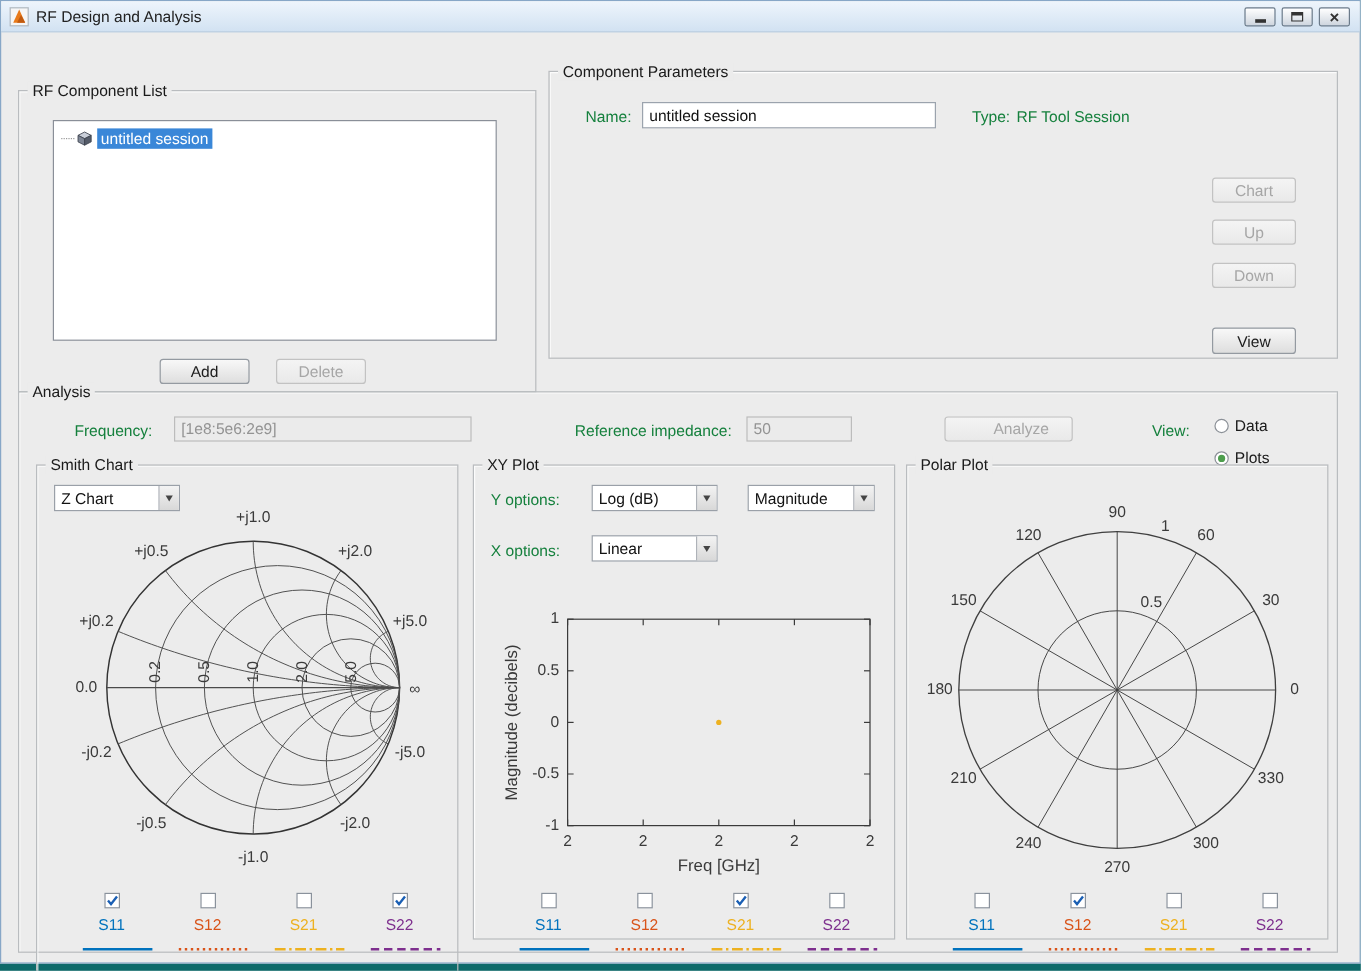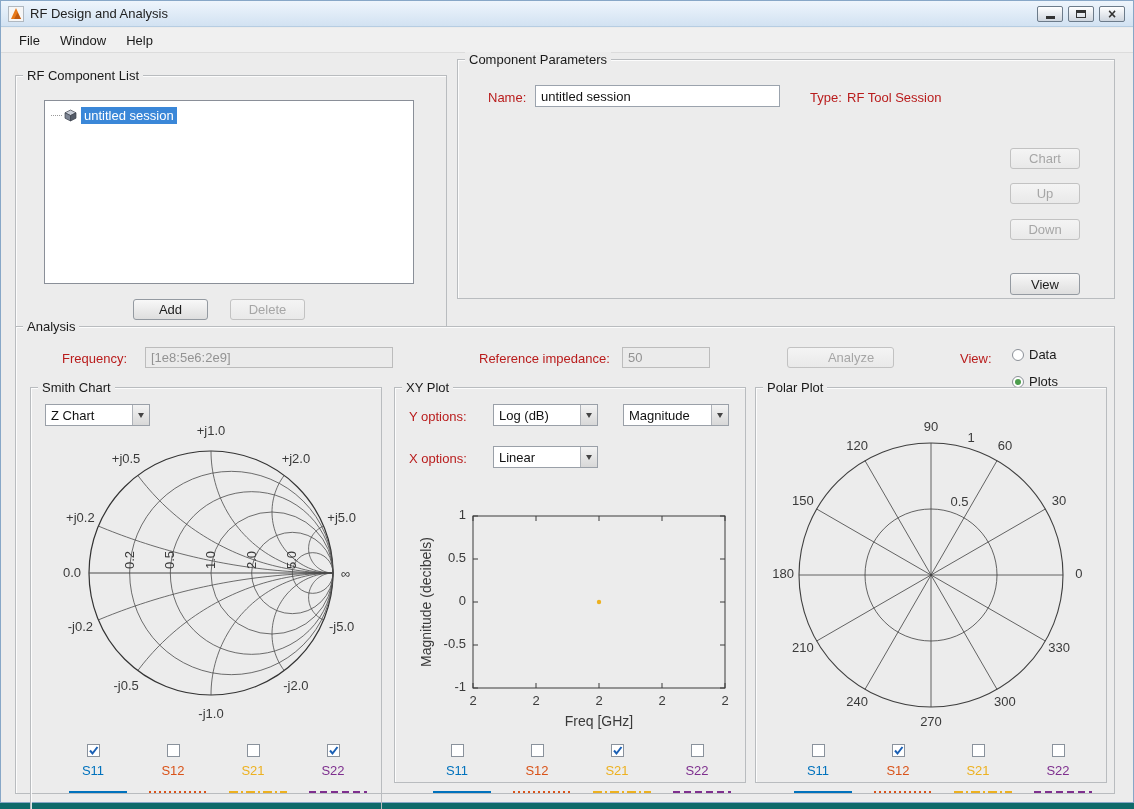--- a/index.html
+++ b/index.html
@@ -37,21 +37,21 @@
   .btn { position:absolute; display:flex; align-items:center; justify-content:center;
          font-size:13px; color:#1c1c1c; background:linear-gradient(#f8f8f8,#dedede);
          border:1px solid #949aa1; border-radius:3px; }
   .btn.disabled { color:#a6a6a6; border-color:#c2c2c2; background:linear-gradient(#f4f4f4,#e9e9e9); }
 
   .tfield { position:absolute; font-size:13px; padding:2px 5px; background:#ffffff;
             border:1px solid #9ba3ad; color:#111; display:flex; align-items:center; }
   input.tfield { font-family:"Liberation Sans",sans-serif; outline:none; display:block; }
   .tfield.disabled { background:#ebebeb; color:#939393; border-color:#bcbcbc; }
 
-  .lbl { position:absolute; font-size:13px; color:#b91c1c; white-space:nowrap; }
+  .lbl { position:absolute; font-size:13px; color:#15803d; white-space:nowrap; }
 
   .combo { position:absolute; height:22px; background:#fff; border:1px solid #9aa0a8; }
   .combo-text { position:absolute; left:5px; top:3px; font-size:13px; color:#111; white-space:nowrap; }
   .combo-arrow { position:absolute; right:0; top:0; bottom:0; width:17px;
                  background:linear-gradient(#f3f3f3,#d8d8d8); border-left:1px solid #aeb2b8;
                  display:flex; align-items:center; justify-content:center; }
   .tri { width:0; height:0; border-left:3.5px solid transparent; border-right:3.5px solid transparent;
          border-top:5px solid #444; }
 
   .radio-row { position:absolute; display:flex; align-items:center; gap:5px; }
@@ -100,25 +100,20 @@
         </div>
       <div class="win-btn">
           <span class="glyph-max"></span>
         </div>
       <div class="win-btn">
           <span class="glyph-close">×</span>
         </div>
     </div>
   </div>
 
-  <div class="menubar">
-    <span class="menu-item">File</span>
-    <span class="menu-item">Window</span>
-    <span class="menu-item">Help</span>
-  </div>
 
   <div class="groupbox" style="left:14px; top:58px; width:432px; height:252px;margin-top:16px;">
     <span class="gb-label">RF Component List</span>
     <div class="listbox" style="left:28px; top:24px; width:370px; height:184px;">
       <div class="tree-row">
         <span class="tree-stub"></span>
         <span class="cube-icon">
           <svg width="13" height="13" viewBox="0 0 13 13" style="position:static">
             <polygon points="6.5,1 12,3.8 6.5,6.6 1,3.8" fill="#c9ced8" stroke="#3c424c" stroke-width="0.7"></polygon>
             <polygon points="1,3.8 6.5,6.6 6.5,12 1,9.2" fill="#7d8594" stroke="#3c424c" stroke-width="0.7"></polygon>

